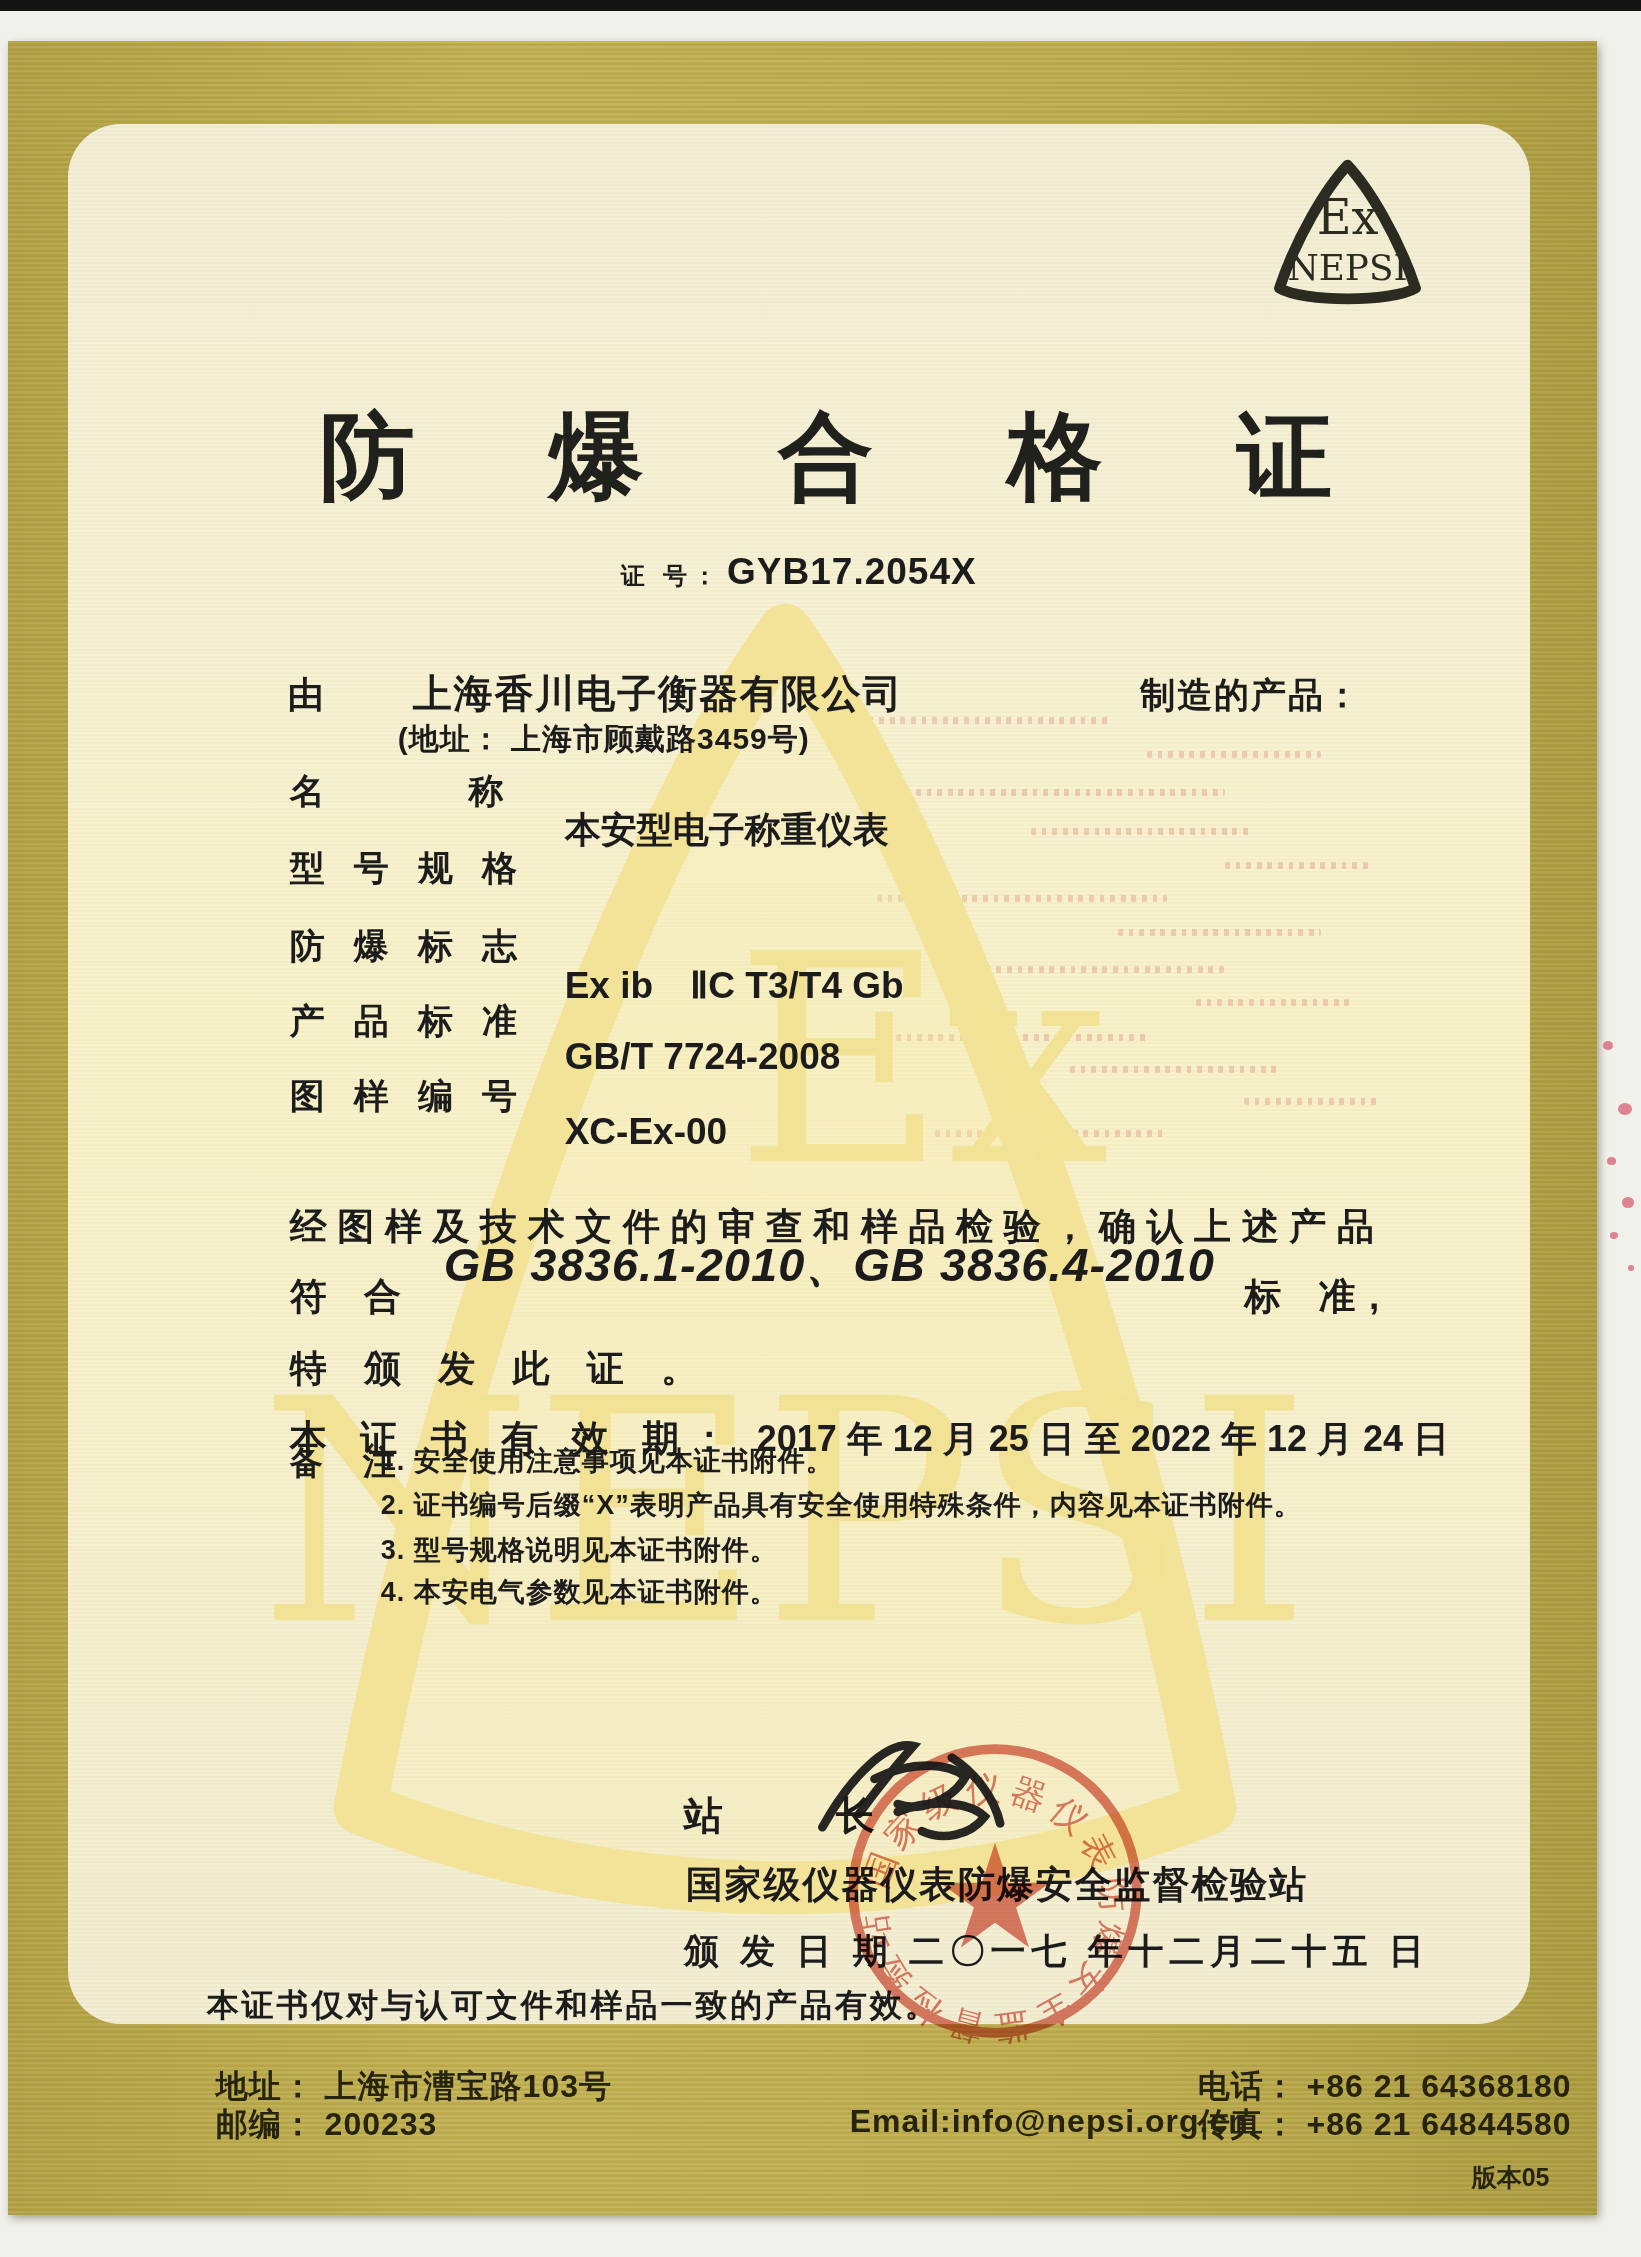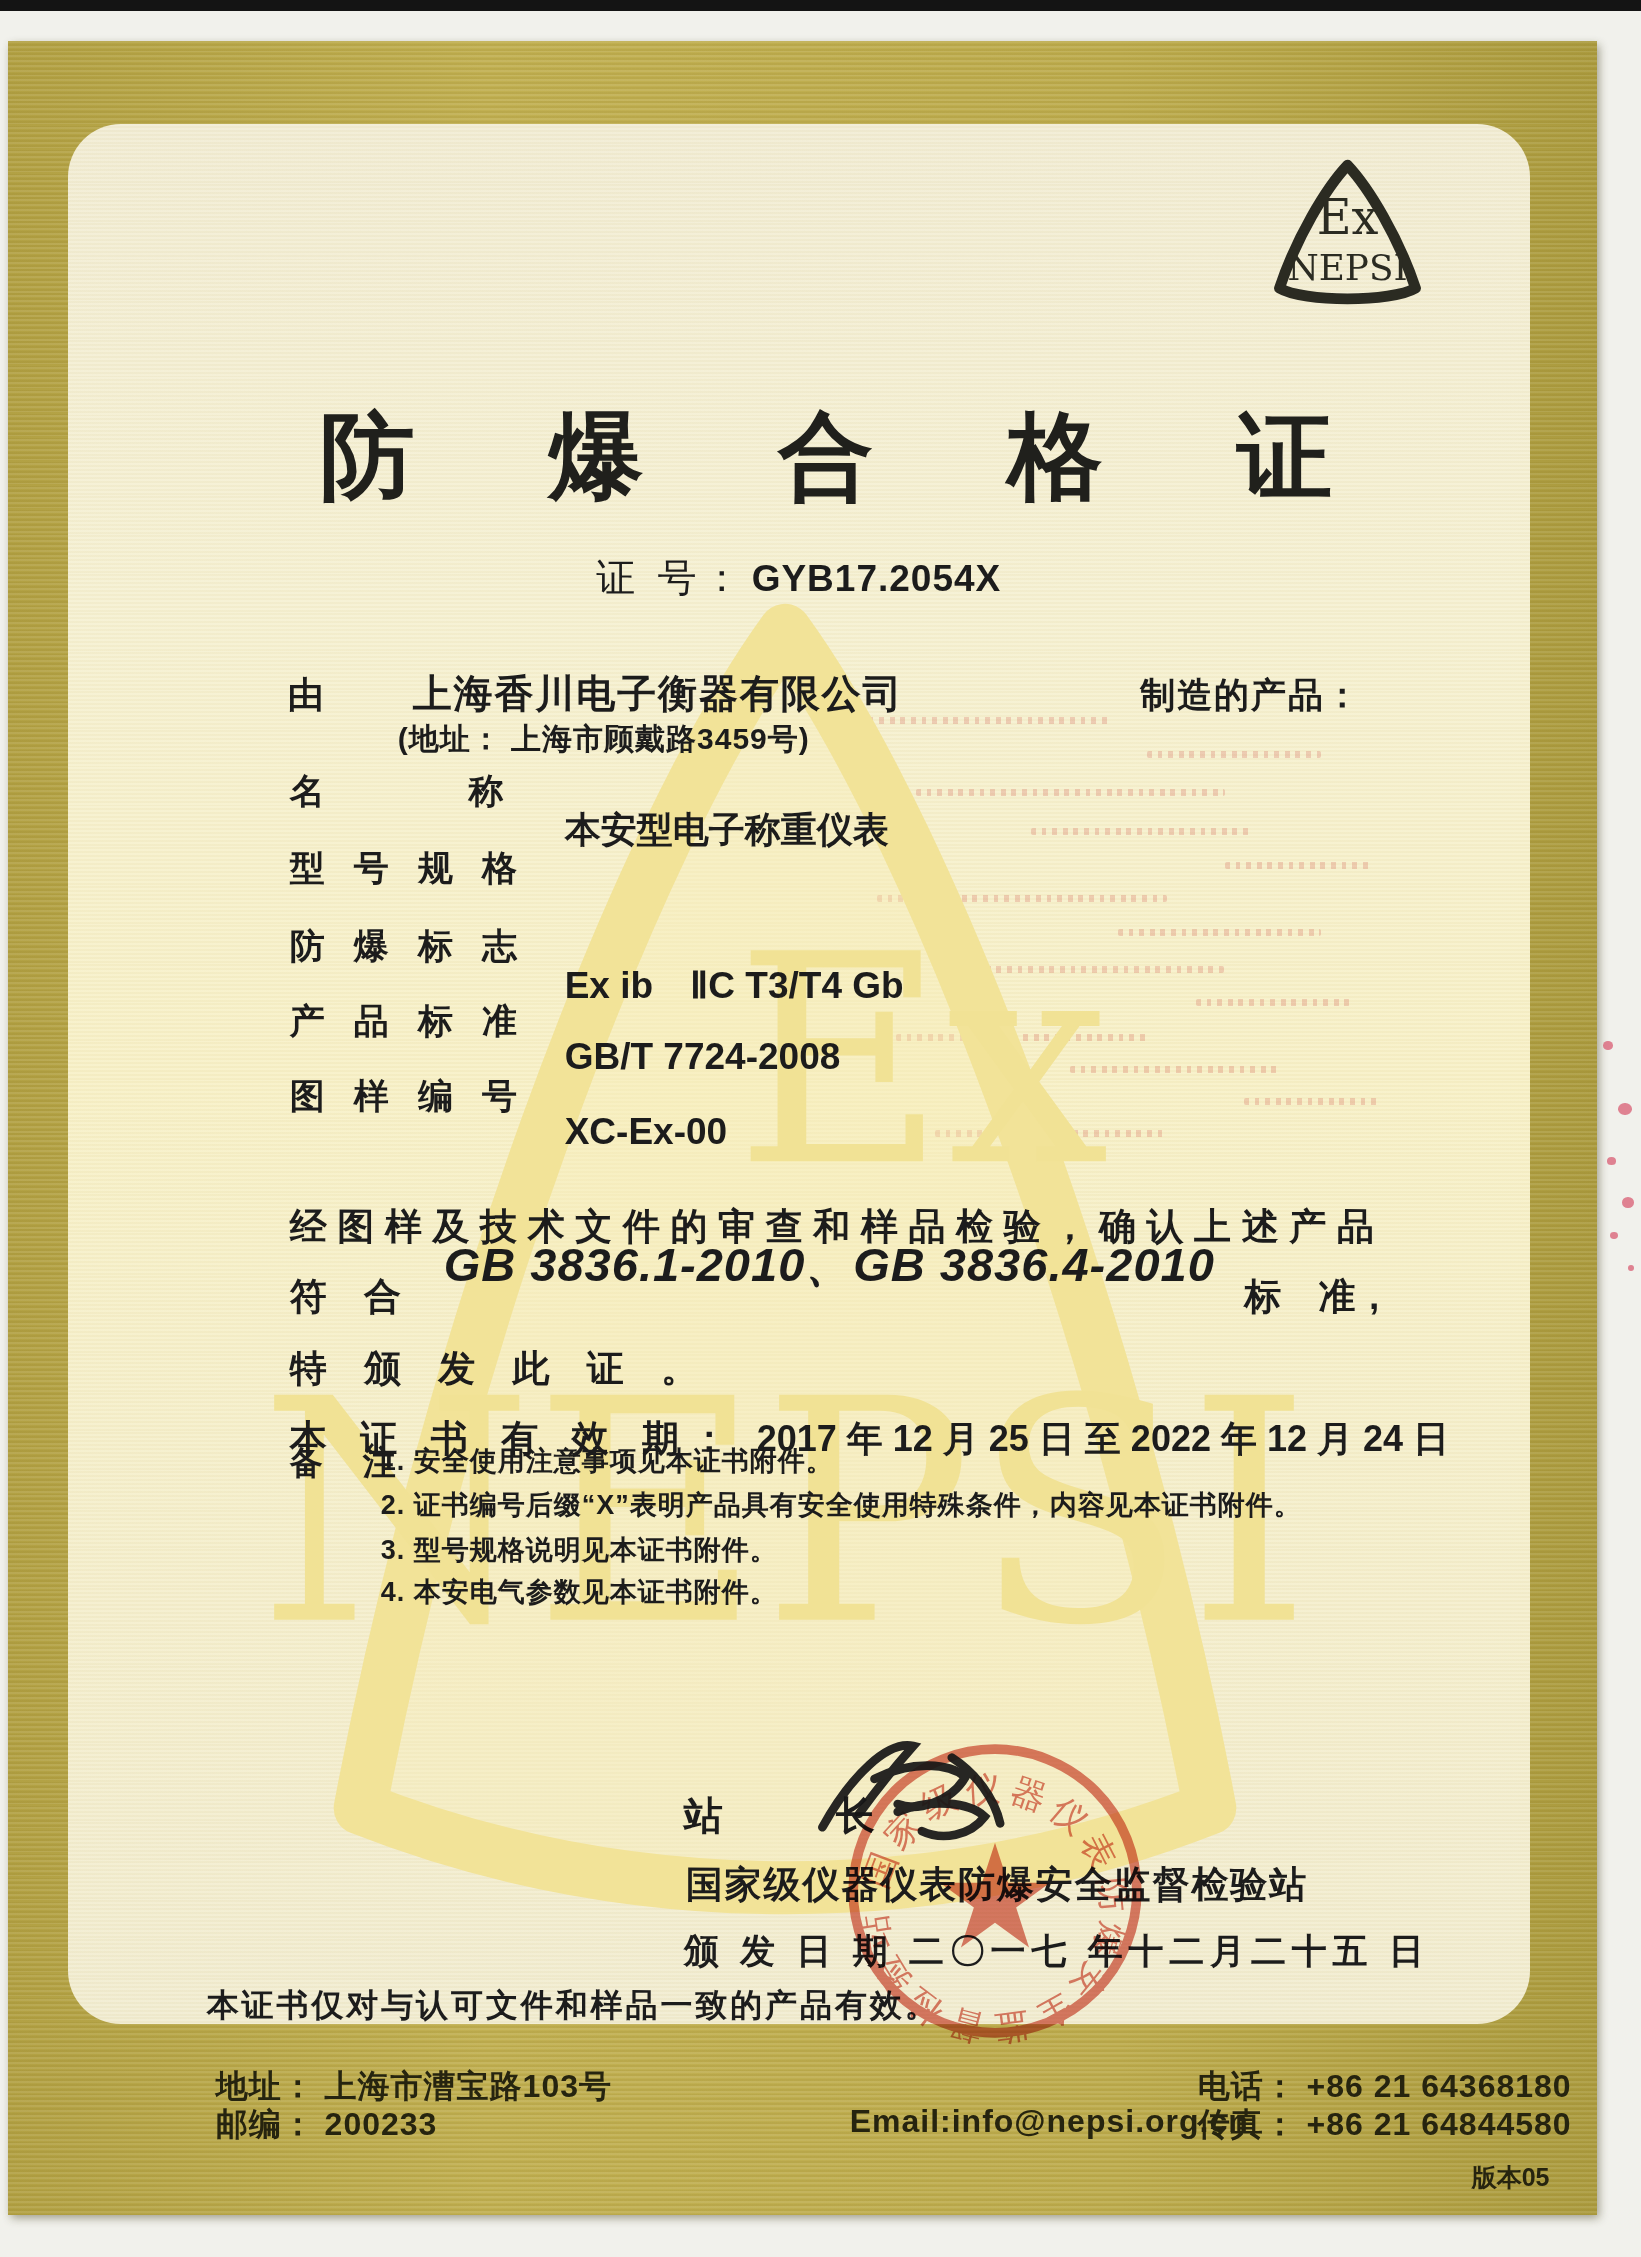--- a/index.html
+++ b/index.html
@@ -19,21 +19,21 @@
   }
   .panel{
     position:absolute;left:60px;top:83px;width:1462px;height:1900px;border-radius:53px;
     background:
       repeating-linear-gradient(180deg, rgba(255,255,250,.05) 0 1.9px, rgba(185,165,85,.06) 1.9px 3.9px),
       linear-gradient(180deg,#f2edd6 0%,#f6f1d4 25%,#f8f1c9 50%,#f5efcf 78%,#f2edd3 100%);
   }
   .abs{position:absolute;}
   .center-row{left:60px;width:1462px;text-align:center;}
   .title{font-size:95px;font-weight:bold;letter-spacing:54px;padding-left:54px;color:#20201c;}
-  .certno-label{font-size:39px;font-weight:normal;letter-spacing:5.8px;}
+  .certno-label{font-size:24px;font-weight:bold;letter-spacing:5.8px;}
   .certno-value{font-size:37px;font-weight:bold;letter-spacing:1px;}
   .maker-row{left:280px;top:626px;width:1074px;display:flex;align-items:baseline;font-size:36px;font-weight:bold;}
   .maker-company{margin-left:89px;font-size:39px;letter-spacing:1.9px;}
   .maker-suffix{margin-left:auto;font-size:35px;letter-spacing:1.9px;}
   .addr-row{left:390px;top:678px;font-size:30px;font-weight:bold;letter-spacing:1px;}
   .frow-label{font-size:35px;font-weight:bold;letter-spacing:9.7px;white-space:pre;}
   .frow-value{font-size:37px;font-weight:bold;white-space:pre;margin-top:40px;}
   .model-wrap{display:flex;align-items:flex-start;}
   .hatch-letter{
     display:inline-block;width:44px;height:60px;margin-right:6.8px;margin-top:-7.7px;

